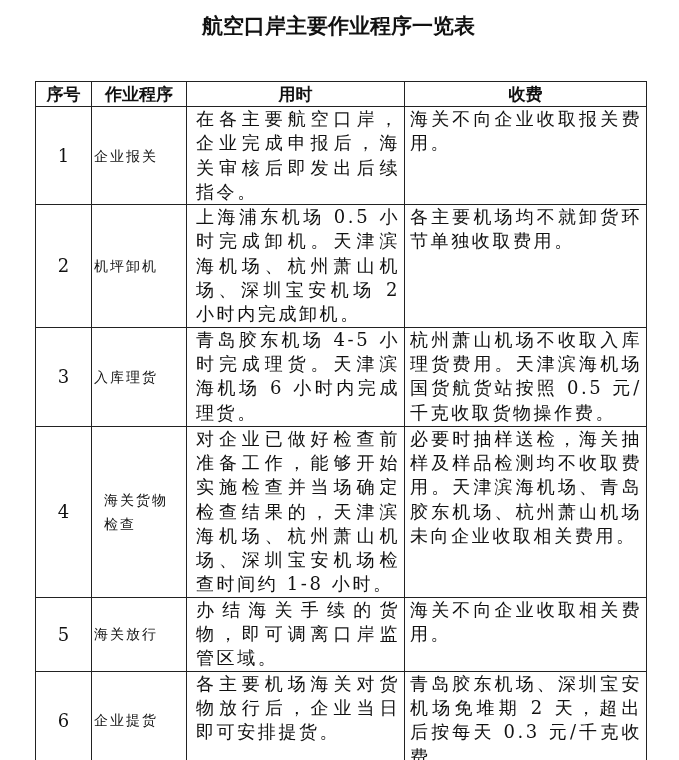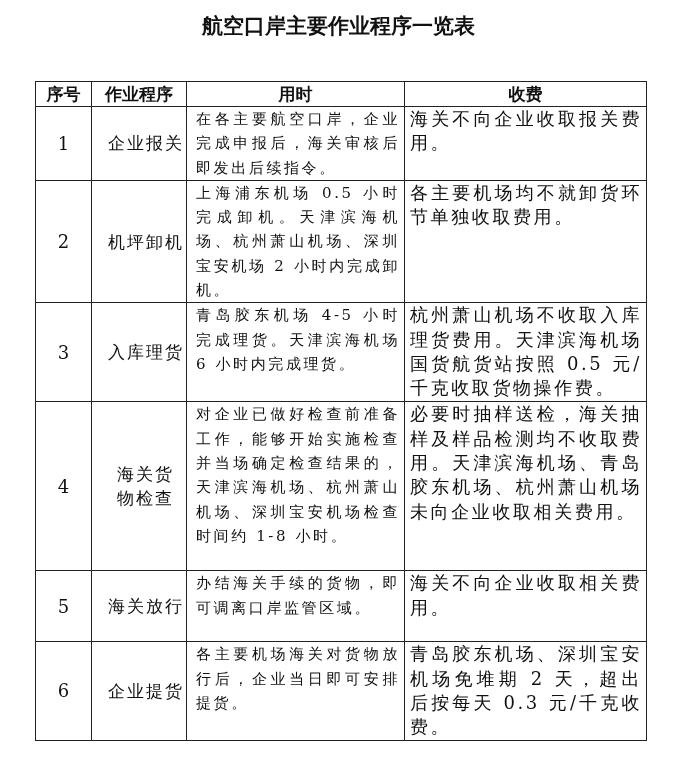--- a/index.html
+++ b/index.html
@@ -6,23 +6,23 @@
   body { width:679px; height:760px; position:relative; overflow:hidden;
          font-family: "DejaVu Serif", "Liberation Serif", serif; color:#111; }
   .title { position:absolute; left:0; top:12px; width:677px; text-align:center;
            font-size:21px; font-weight:bold; letter-spacing:0px; }
   table { position:absolute; left:35px; top:81px; border-collapse:collapse;
           table-layout:fixed; width:611px; }
   td, th { border:1.5px solid #222; padding:0; vertical-align:top; }
   th { height:24px; font-family:"DejaVu Sans","Liberation Sans",sans-serif; font-weight:bold;
        font-size:17px; text-align:center; vertical-align:middle; line-height:22px; }
   td.num { text-align:center; vertical-align:middle; font-size:18px; }
-  td.step { text-align:right; vertical-align:middle; font-size:17px; line-height:24px;
+  td.step { text-align:left; vertical-align:middle; font-size:14px; line-height:24px;
             letter-spacing:2px; padding:0 2px; }
-  td.text { font-size:15px; line-height:24.3px; padding:0 4px 0 9px; letter-spacing:2.6px;
+  td.text { font-size:18px; line-height:24.3px; padding:0 4px 0 9px; letter-spacing:2.6px;
             text-align:justify; word-break:break-all; }
   td.fee { font-size:18px; line-height:24.3px; padding:0 4px 0 5px; letter-spacing:2.6px;
            text-align:justify; word-break:break-all; }
 </style>
 </head>
 <body>
 
 <div class="title">航空口岸主要作业程序一览表</div>
 
 <table>

